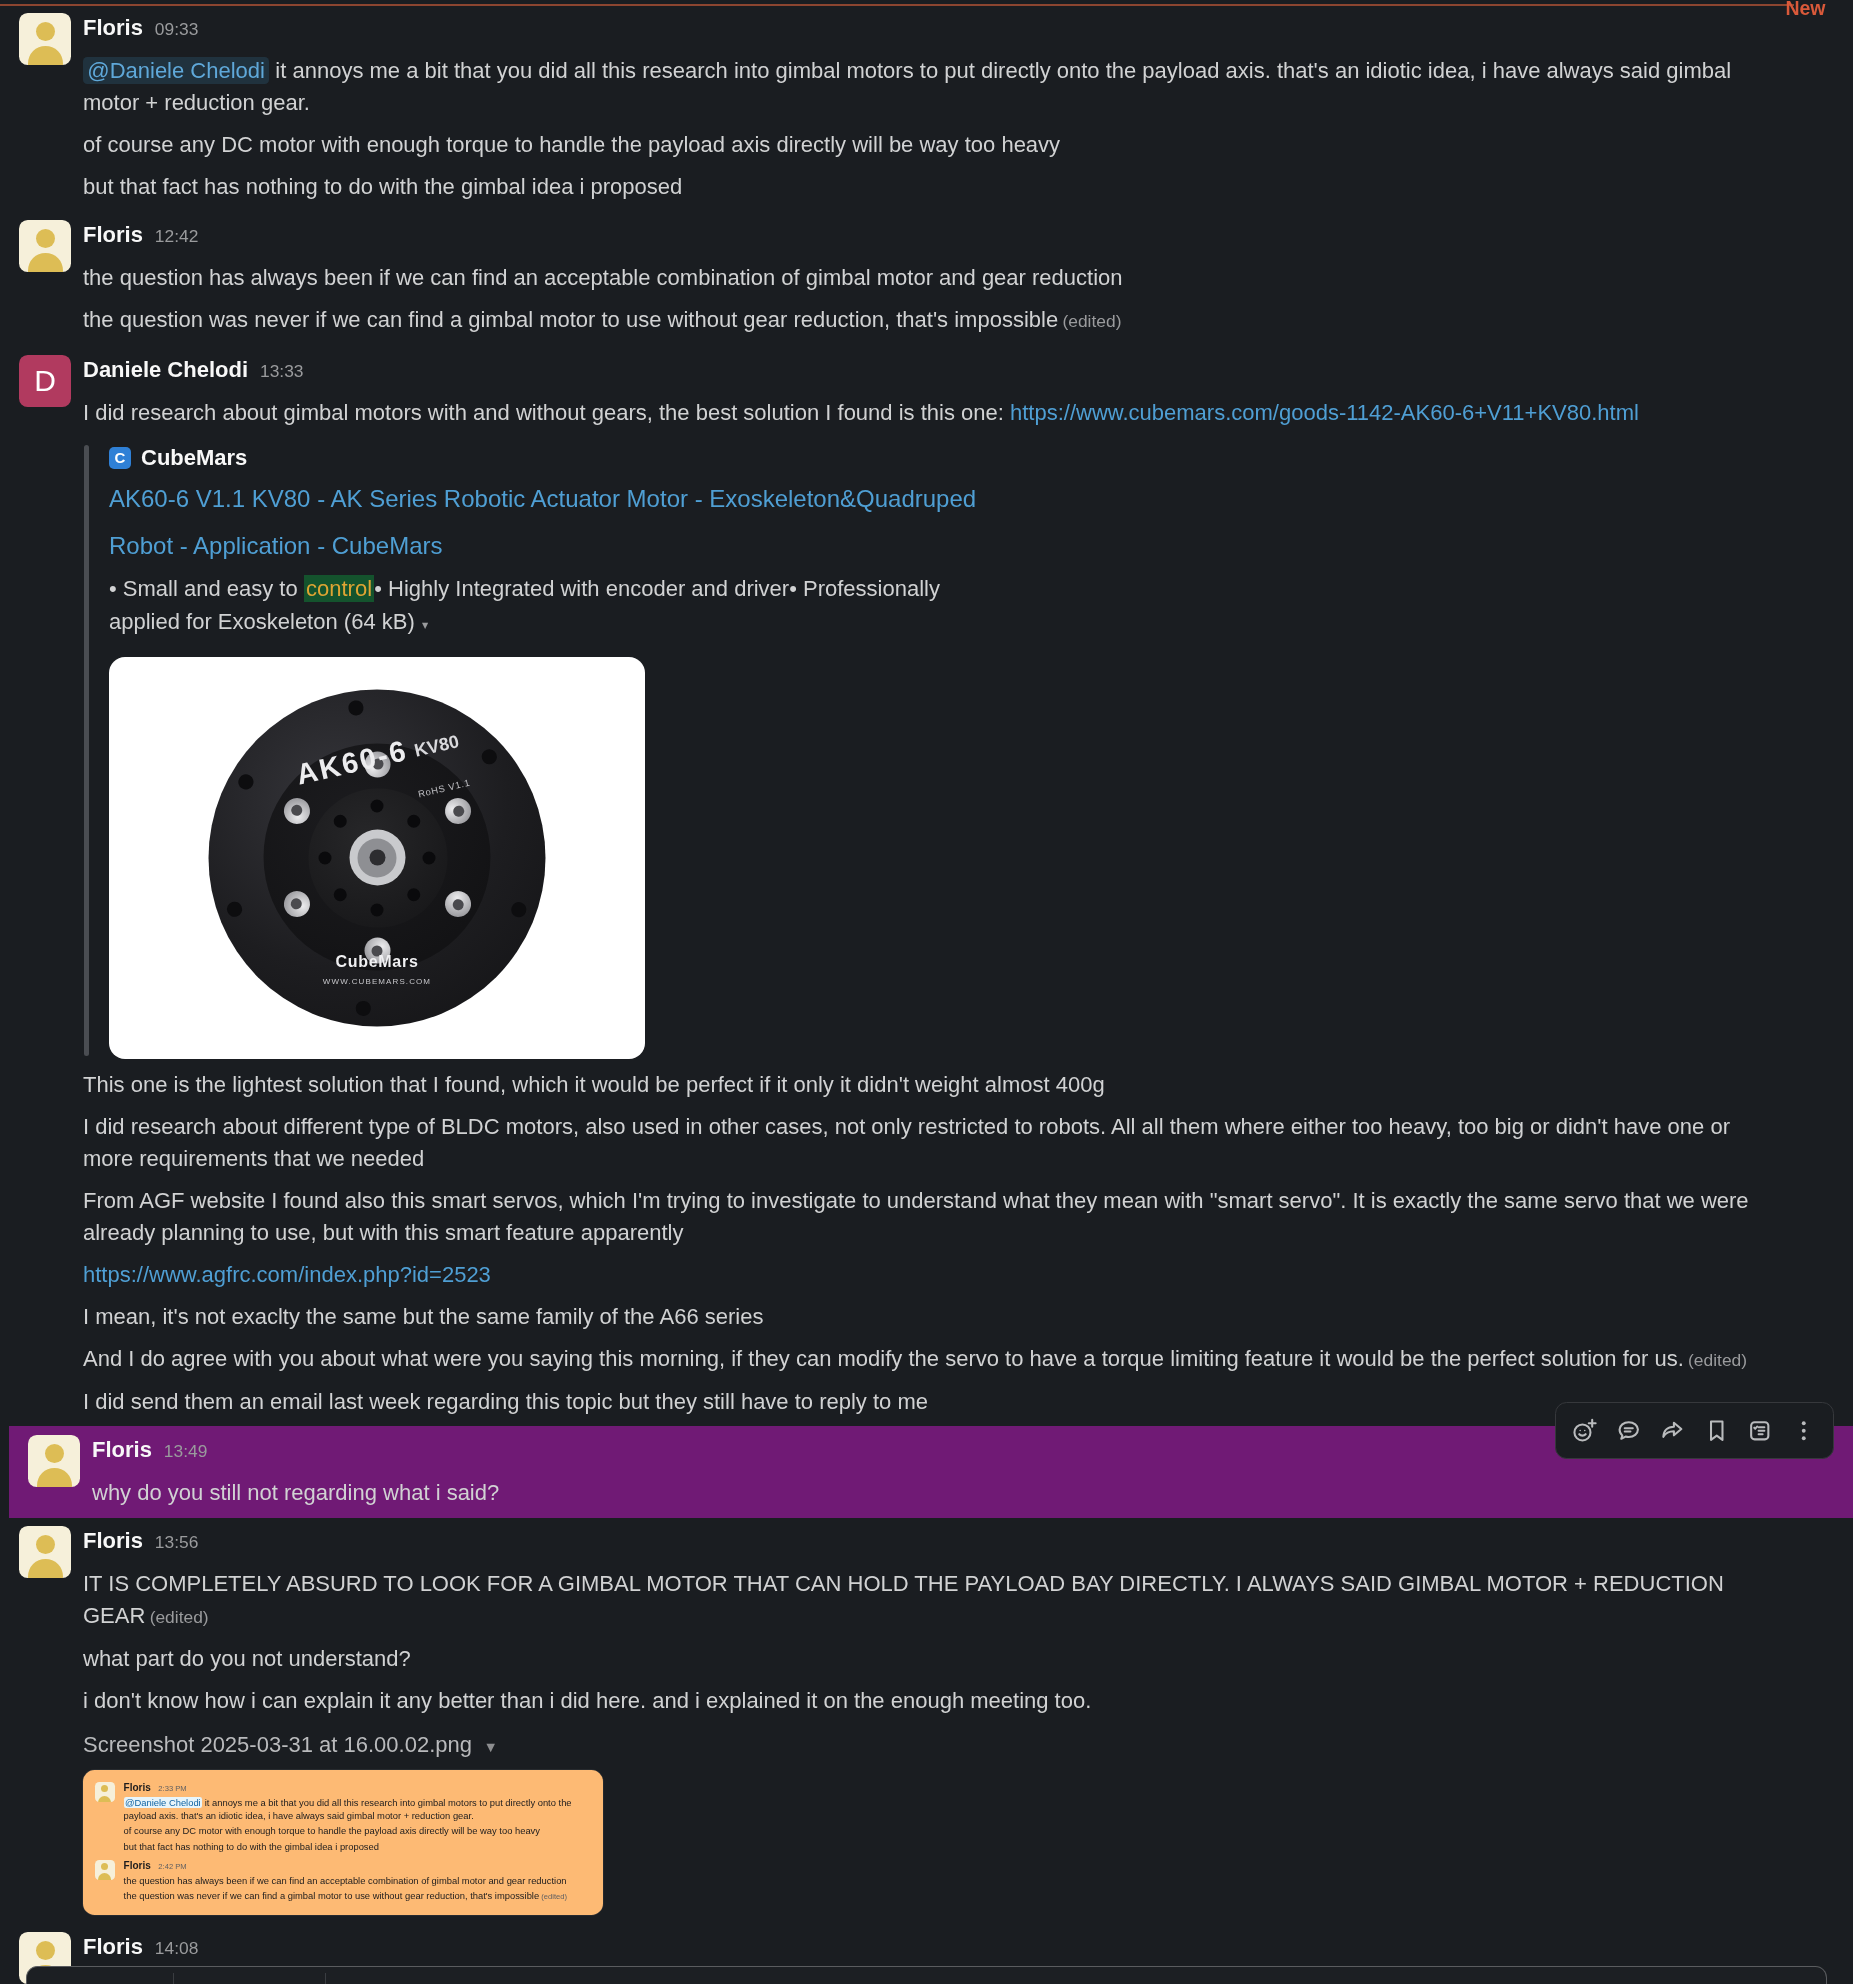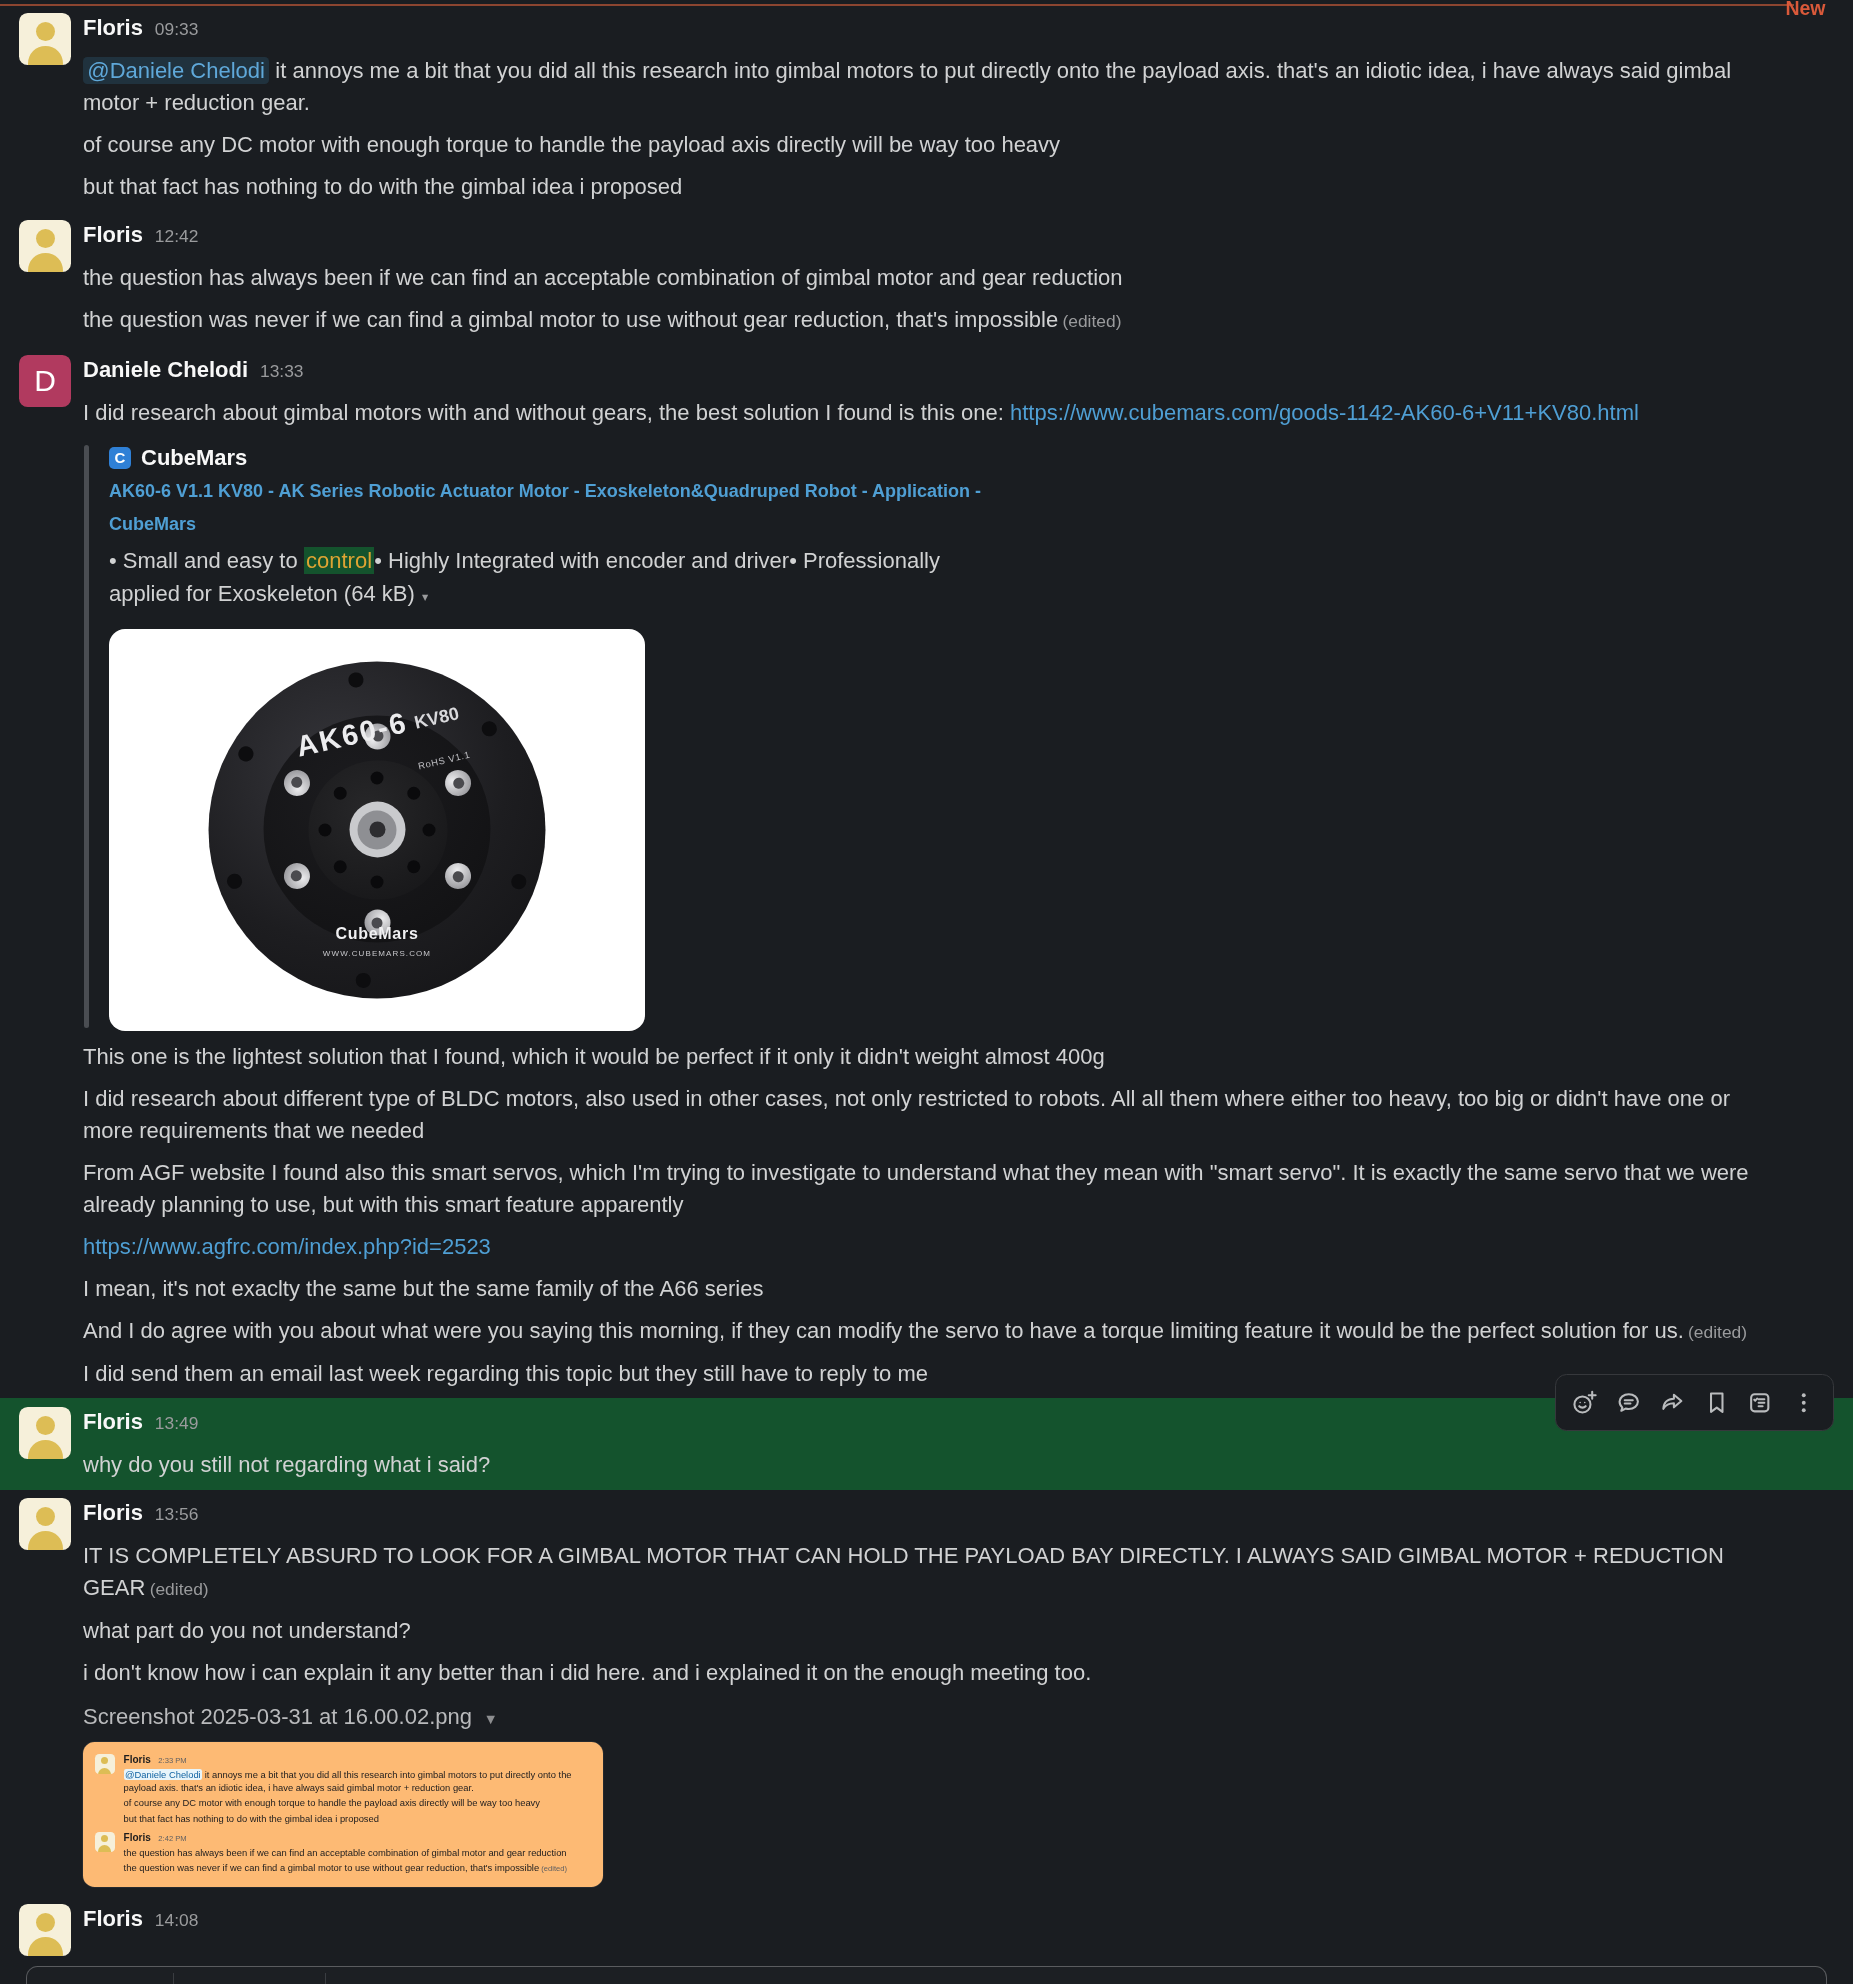--- a/index.html
+++ b/index.html
@@ -10,21 +10,21 @@
     font-family:"Liberation Sans", sans-serif;
   }
   
   .new-divider { position:absolute; top:0; left:0; right:0; height:24.6px; z-index:4; pointer-events:none; }
   .new-line { position:absolute; top:3.6px; left:0; width:1794px; height:2.2px; background:#8c4530; }
   .new-label { position:absolute; top:-2.9px; right:27.5px; color:#d9593a; font-weight:bold; font-size:19.5px; }
 
   
   .feed { position:absolute; top:4.3px; left:0; right:0; }
   .row { position:relative; padding:8.7px 69px 8.7px 19px; }
-  .row.hovered { background:#14532d; }
+  .row.hovered { background:#701a75;margin-left:9px; }
   .avatar { position:absolute; left:19px; top:8.7px; width:52px; height:52px; border-radius:8.7px; overflow:hidden; }
   .avatar.person-bg { background:#f6f0da; }
   .person-head { position:absolute; left:16.6px; top:8.7px; width:19px; height:19px; border-radius:50%; background:#ddbd55; }
   .person-body { position:absolute; left:8.7px; bottom:-2.9px; width:35px; height:22px; border-radius:17.4px 17.4px 0 0; background:#ddbd55; }
   .avatar.letter { background:#b13a5f; color:#ffffff; font-size:30px; display:flex; align-items:center; justify-content:center; }
   .content { margin-left:64px; }
   .msg-header { line-height:29px; }
   .author { font-weight:bold; color:#f8f8f8; font-size:22px; }
   .ts { color:#9a9b9d; font-size:17.4px; margin-left:8.7px; }
   .para { font-size:22px; line-height:32px; margin-top:10px; max-width:1723px; }
@@ -33,21 +33,21 @@
   .mention { color:#5fa8d9; background:#20323e; border-radius:4.3px; padding:1.4px 4.3px; }
   a.msg-link { color:#4f9fd4; text-decoration:none; }
 
   
   .preview { margin-top:13px; position:relative; padding-left:26px; }
   .preview-bar { position:absolute; left:1.4px; top:2.9px; bottom:2.9px; width:5px; border-radius:2.9px; background:#4a4d52; }
   .preview-site { display:flex; align-items:center; gap:10px; line-height:32px; margin-bottom:1.4px; }
   .favicon { width:22px; height:22px; border-radius:5px; background:#2f80d6; color:#fff; font-weight:bold;
              font-size:15px; display:flex; align-items:center; justify-content:center; }
   .site-name { font-weight:bold; color:#f8f8f8; font-size:22px; }
-  .preview-title { color:#4f9fd4; font-weight:bold; font-size:18px; line-height:33px; max-width:927px; margin-top:1.4px; cursor:pointer; }
+  .preview-title { color:#4f9fd4; font-weight:normal; font-size:24px; line-height:47px; max-width:927px; margin-top:1.4px; cursor:pointer; }
   .preview-desc { font-size:22px; line-height:33px; max-width:869px; margin-top:2.9px; color:#d1d2d3; }
   .hl { background:#14532d; color:#dfa433; padding:0.7px 2.2px; }
   .caret-sm { color:#9a9b9d; font-size:12.3px; margin-left:7.2px; }
 
   
   .img-card { margin-top:14.5px; width:536px; height:402px; background:#ffffff; border-radius:16px;
               position:relative; overflow:hidden; }
   .motor { position:absolute; left:50%; top:50%; transform:translate(-50%,-50%); width:337px; height:337px; }
   .m-outer { position:absolute; inset:0; border-radius:50%;
              background:radial-gradient(circle at 38% 32%, #35353a, #1d1d20 55%, #121214 100%); }

